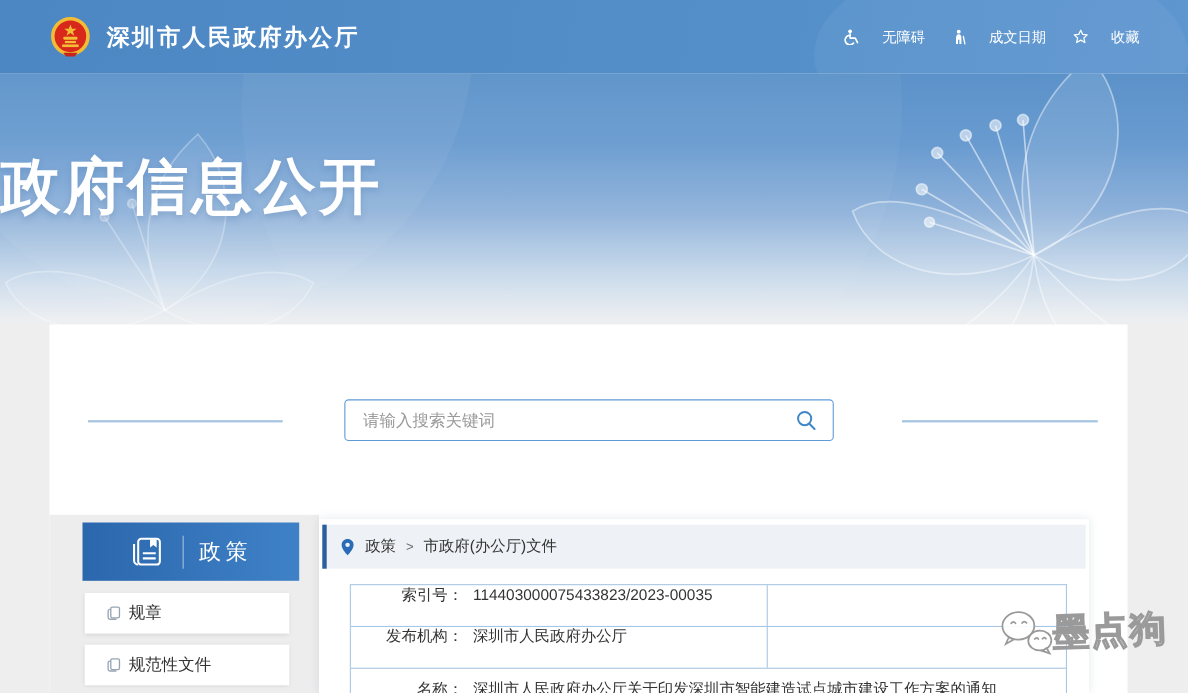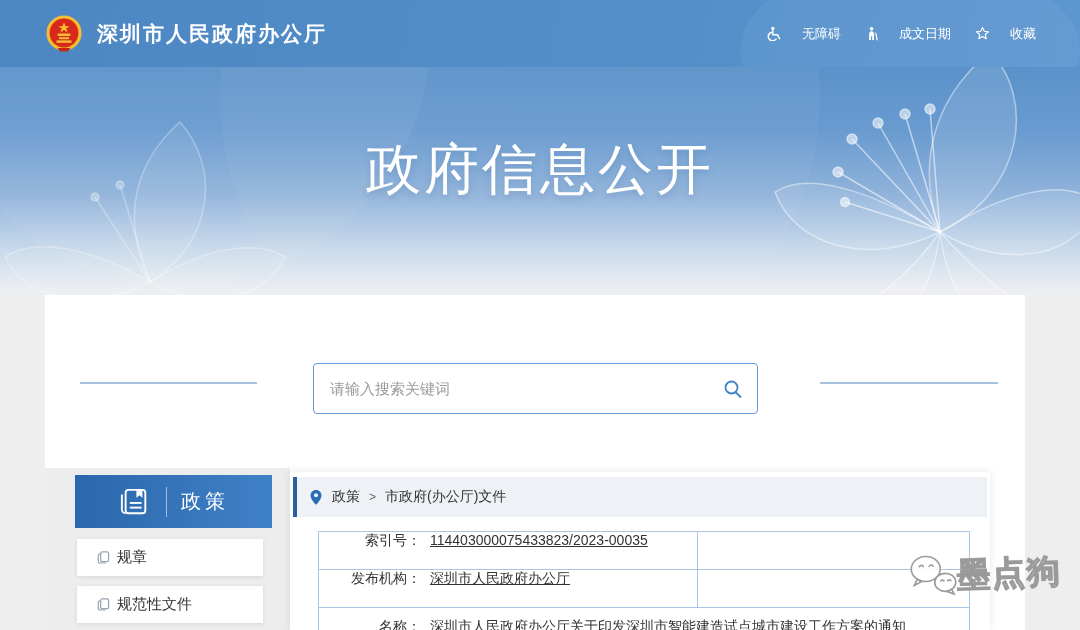--- a/index.html
+++ b/index.html
@@ -23,35 +23,35 @@
   .site-title{font-size:21px;font-weight:bold;color:#fff;letter-spacing:2px;}
   .top-links{margin-left:auto;display:flex;align-items:center;gap:24px;z-index:2;}
   .top-link{display:flex;align-items:center;gap:20px;color:#fff;font-size:13px;cursor:pointer;}
   .top-link svg{display:block;}
   
   .banner{
     position:absolute;left:0;top:67px;width:1080px;height:229px;
     background:linear-gradient(180deg,#5b92c9 0%,#699bd0 28%,#8fb2da 55%,#c9daeb 80%,#ebeef1 97%,#eeeeee 100%);
   }
   .banner-title{
-    position:relative;z-index:2;text-align:center;margin:0;padding-top:66px;
-    font-size:55px;font-weight:normal;color:#ffffff;letter-spacing:3px;
+    position:relative;z-index:2;margin:0;padding-top:66px;
+    font-size:55px;font-weight:bold;color:#ffffff;letter-spacing:3px;
     text-shadow:0 3px 6px rgba(60,100,150,0.25);
   }
   .banner-decor{position:absolute;left:0;top:0;width:1080px;height:229px;pointer-events:none;}
   
   .panel{
     position:absolute;left:45px;top:295px;width:980px;height:335px;
     background:#ffffff;
   }
   .search-line{position:absolute;top:87px;height:2px;background:#a6c4e0;}
   .line-left{left:35px;width:177px;}
   .line-right{left:775px;width:178px;}
   .search-box{
-    position:absolute;left:268px;top:68px;width:445px;height:51px;box-sizing:border-box;
+    position:absolute;left:268px;top:68px;width:445px;height:38px;box-sizing:border-box;
     border:1px solid #5e9bd8;border-radius:4px;background:#fff;
     display:flex;align-items:center;padding:0 14px;
   }
   .search-box input{
     flex:1;border:none;outline:none;font-size:15px;color:#333;
     font-family:"Liberation Sans","DejaVu Sans",sans-serif;background:transparent;
   }
   .search-box input::placeholder{color:#9a9a9a;}
   
   .side-backdrop{position:absolute;left:0;top:173px;width:245px;height:162px;background:#ededed;}
@@ -87,21 +87,21 @@
     position:absolute;left:28px;top:59px;width:652px;box-sizing:border-box;
     border:1px solid #a9c7e4;font-size:14px;color:#333;
   }
   .t-row{display:flex;height:37px;border-bottom:1px solid #a9c7e4;}
   .t-row:last-child{border-bottom:none;height:38px;}
   .cell{display:flex;}
   .cell-left{width:379px;border-right:1px solid #a9c7e4;box-sizing:border-box;}
   .cell-right{flex:1;}
   .t-label{width:102px;text-align:right;white-space:nowrap;flex:0 0 auto;}
   .t-label-r{width:120px;text-align:right;white-space:nowrap;flex:0 0 auto;}
-  .t-val{padding-left:9px;white-space:nowrap;text-decoration:underline;}
+  .t-val{padding-left:9px;white-space:nowrap;}
   .t-row-full{display:flex;align-items:center;height:38px;}
   
   .watermark{
     position:absolute;left:905px;top:550px;display:flex;align-items:center;z-index:9;
     transform:rotate(-2deg);pointer-events:none;
   }
   .watermark-text{
     font-size:33px;font-weight:bold;color:#ffffff;letter-spacing:2px;margin-left:-4px;
     -webkit-text-stroke:1.2px #9a9a9a;text-shadow:0 0 1px #9a9a9a;
   }

